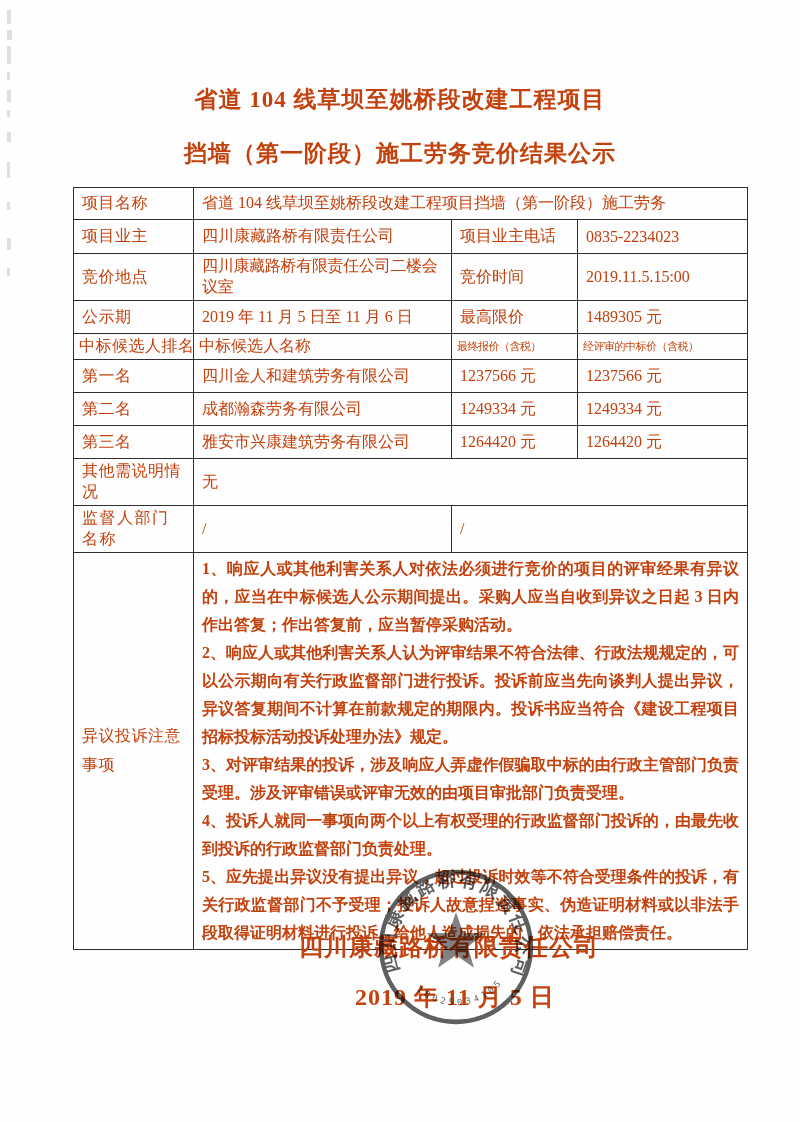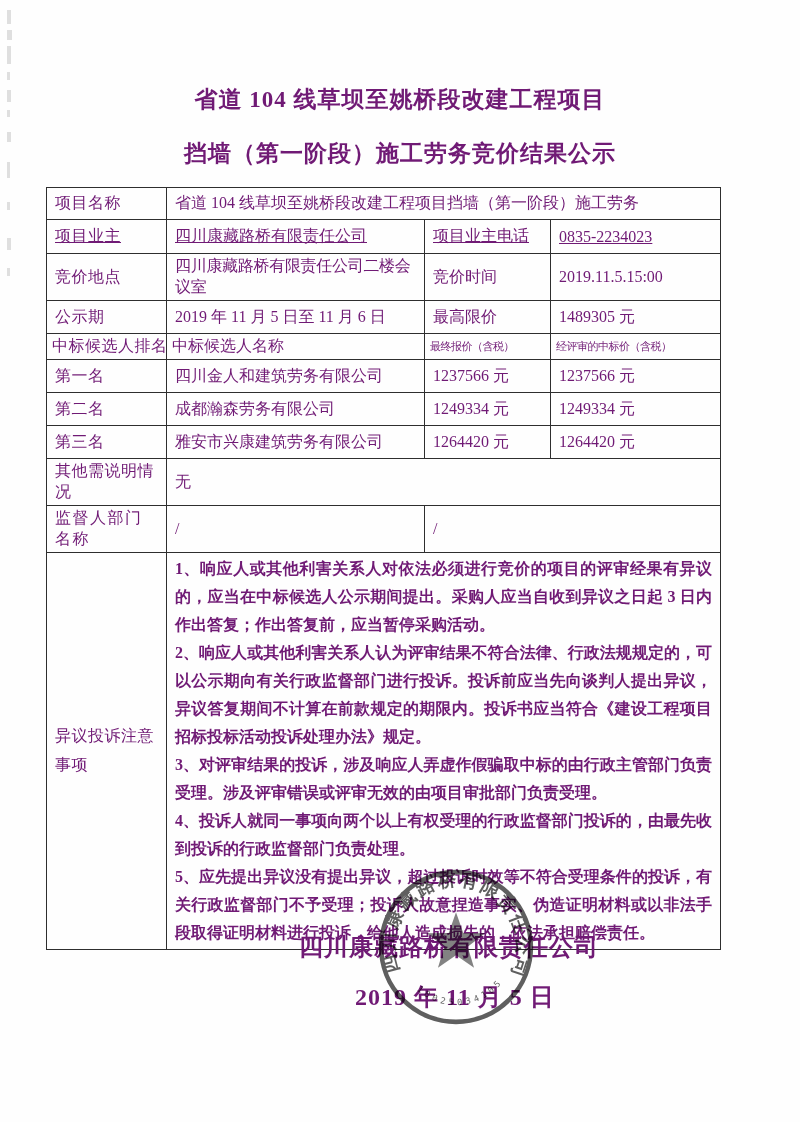--- a/index.html
+++ b/index.html
@@ -2,41 +2,41 @@
 <html><head>
 <meta charset="utf-8">
 <style>
   html,body{margin:0;padding:0;background:#e8e8e8;}
   .page{
     position:relative;
     width:800px;height:1122px;
     margin:0 auto;
     background:#fefefe;
     font-family:"Liberation Serif","DejaVu Serif",serif;
-    color:#701a75;
+    color:#c2410c;
     overflow:hidden;
   }
   .titles{position:absolute;top:88px;left:0;width:100%;text-align:center;}
   .title-line{font-size:23px;font-weight:bold;letter-spacing:1px;line-height:1;}
   .title-line + .title-line{margin-top:31px;}
 
   table.doc{
-    position:absolute;left:46px;top:187px;
+    position:absolute;left:73px;top:187px;
     width:674px;border-collapse:collapse;table-layout:fixed;
     font-size:16px;
   }
   table.doc td{
     border:1px solid #2e2e2e;
     padding:2px 8px;
     vertical-align:middle;
     overflow:hidden;
   }
   td.label{letter-spacing:0.5px;padding-left:6px;padding-right:4px;}
   tr.r1 td{height:27px;}
-  tr.r2 td{height:29px;text-decoration:underline;}
+  tr.r2 td{height:29px;}
   tr.r3 td{height:29px;}
   tr.r4 td{height:28px;}
   tr.r5 td{height:21px;white-space:nowrap;padding-left:5px;padding-right:8px;}
   tr.rc td{height:28px;}
   tr.r9 td{height:23px;}
   tr.r10 td{height:27px;}
   td.tight{letter-spacing:-0.5px;font-size:11px;}
   td.objection-label{vertical-align:middle;line-height:1.8;}
   td.objection-body{padding:6px 12px;vertical-align:top;height:368px;}
   .para{margin:0;text-align:justify;line-height:28px;font-size:16px;font-weight:bold;}

